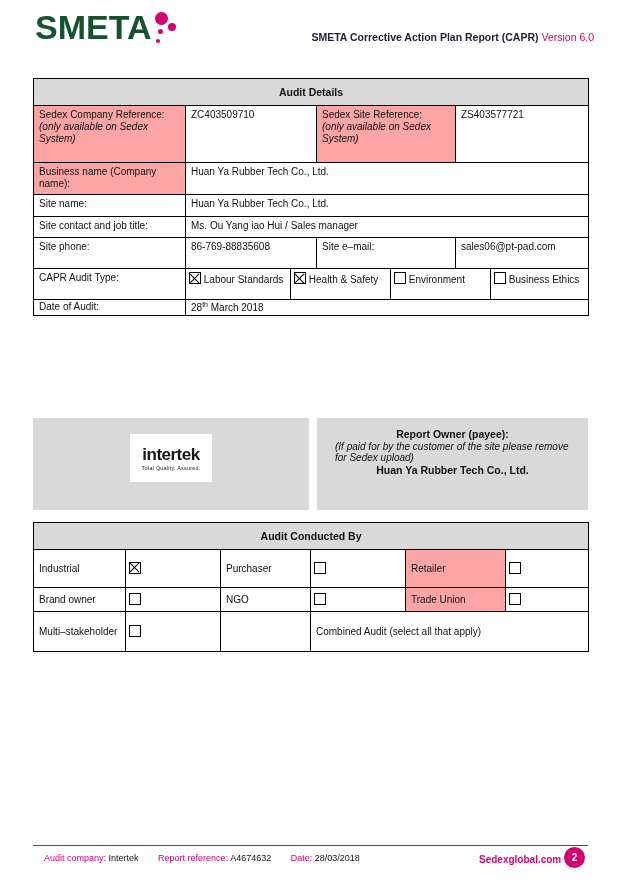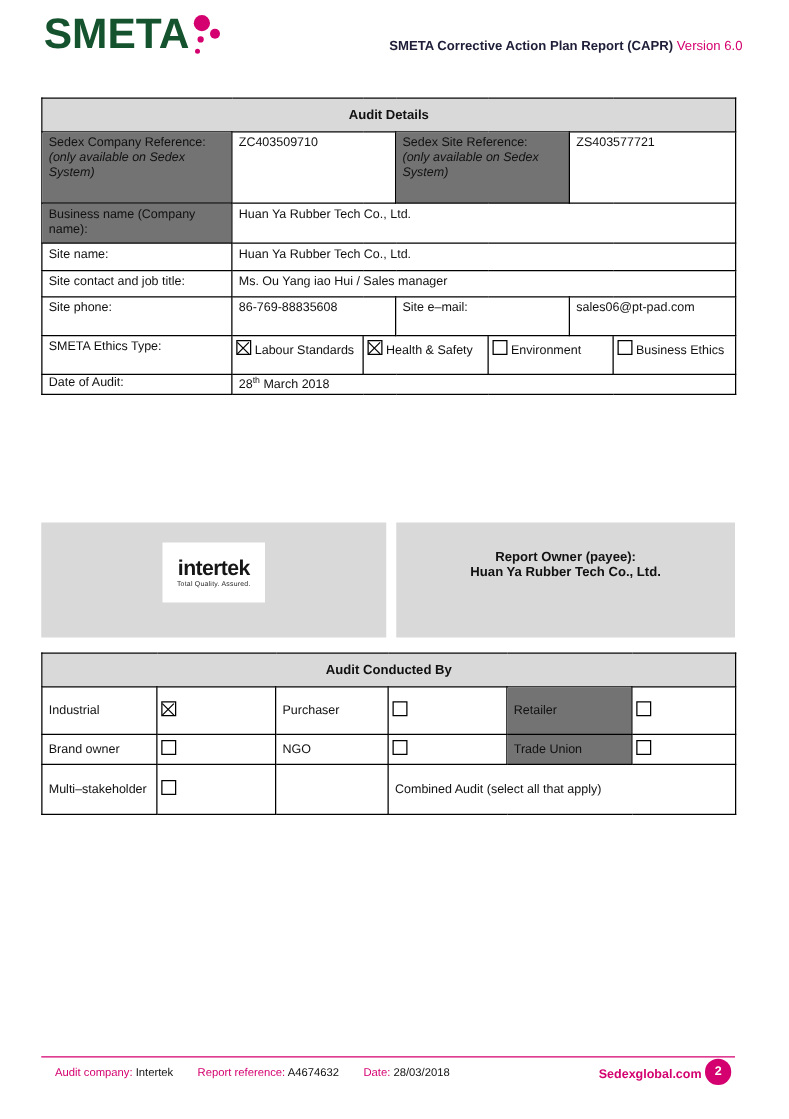--- a/index.html
+++ b/index.html
@@ -12,21 +12,21 @@
   .dot-mid{width:8px;height:8px;right:-25px;top:13px;background:#c21e5c;}
   .dot-sm{width:5px;height:5px;right:-12px;top:19px;background:#e8639a;}
   .dot-base{width:4px;height:4px;right:-9px;bottom:1px;}
   .doc-title{position:absolute;top:31px;right:37px;font-size:10.5px;font-weight:bold;color:#1e1e38;white-space:nowrap;}
   .doc-title .version{color:#d4006f;font-weight:normal;}
 
   
   table{border-collapse:collapse;table-layout:fixed;width:555px;}
   td{border:1px solid #000;padding:3px 5px;font-size:10px;line-height:1.2;vertical-align:top;overflow:hidden;}
   .thead{background:#d9d9d9;font-weight:bold;text-align:center;font-size:10.5px;vertical-align:middle;height:20px;margin-left:20px;}
-  .shaded{background:#737373;}
+  .shaded{background:#fca5a5;}
   .note{font-style:italic;}
   .t1{position:absolute;left:33px;top:78px;}
   .t2{position:absolute;left:33px;top:522px;}
   .t2 td{vertical-align:middle;}
   .compact{padding-top:1px;padding-bottom:1px;}
   sup{font-size:7px;}
 
   
   .cb{display:inline-block;width:10px;height:10px;border:1px solid #000;position:relative;vertical-align:-1px;background:#fff;}
   .cb.checked::before,.cb.checked::after{content:"";position:absolute;left:-2px;top:4.5px;width:13px;height:1px;background:#000;}
@@ -107,21 +107,21 @@
     <td>Site contact and job title:</td>
     <td colspan="6">Ms. Ou Yang iao Hui / Sales manager</td>
   </tr>
   <tr style="height:31px">
     <td>Site phone:</td>
     <td colspan="2">86-769-88835608</td>
     <td colspan="2">Site e–mail:</td>
     <td colspan="2">sales06@pt-pad.com</td>
   </tr>
   <tr style="height:31px">
-    <td>SMETA Ethics Type:</td>
+    <td>CAPR Audit Type:</td>
     <td class="cbcell">
       <span class="cb checked"></span>
       <span>Labour Standards</span>
     </td>
     <td colspan="2" class="cbcell">
       <span class="cb checked"></span>
       <span>Health &amp; Safety</span>
     </td>
     <td colspan="2" class="cbcell">
       <span class="cb"></span>
@@ -141,20 +141,21 @@
 
 <div class="boxes">
   <div class="box-left">
     <div class="logo-card">
       <div class="intertek">intertek</div>
       <div class="intertek-tag">Total Quality. Assured.</div>
     </div>
   </div>
   <div class="box-right">
     <div class="owner-label">Report Owner (payee):</div>
+    <div class="owner-note">(If paid for by the customer of the site please remove for Sedex upload)</div>
     <div class="owner-value">Huan Ya Rubber Tech Co., Ltd.</div>
   </div>
 </div>
 
 <table class="t2">
   <colgroup>
     <col style="width:92px">
       <col style="width:95px">
       <col style="width:90px">
       <col style="width:95px">

